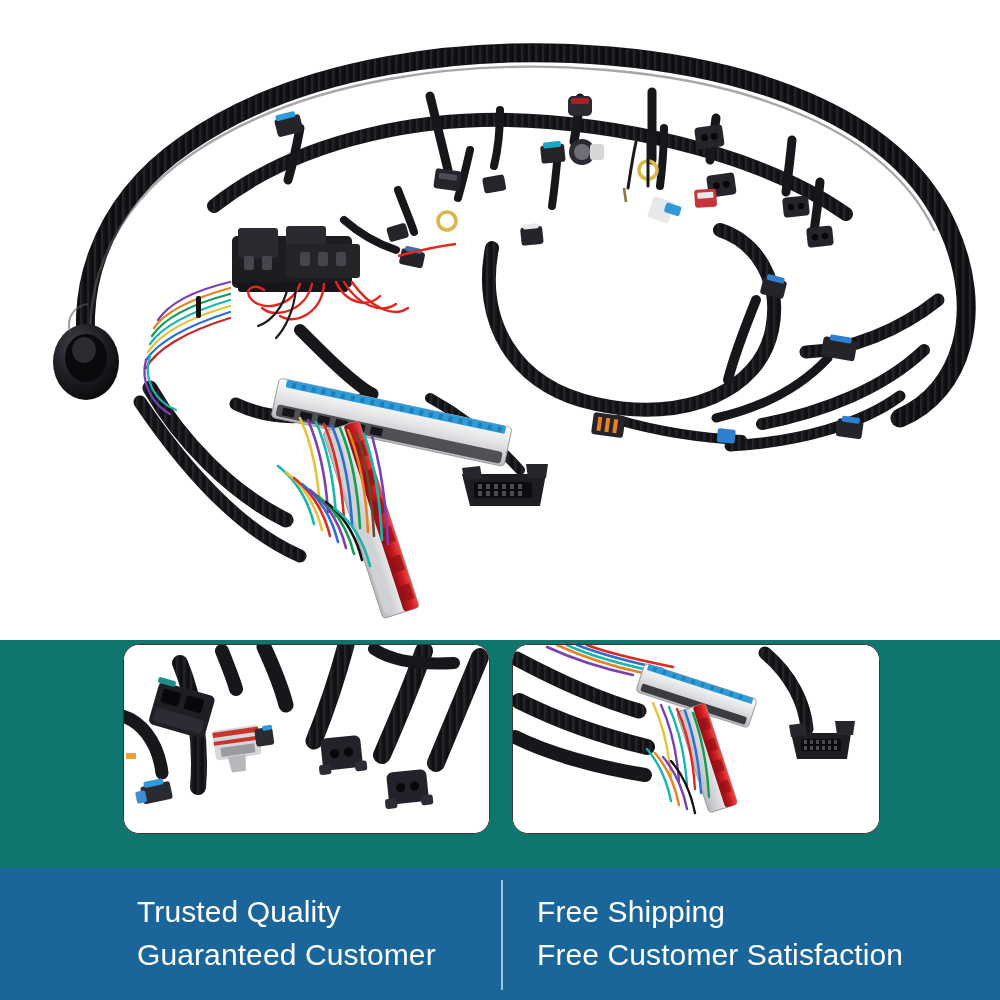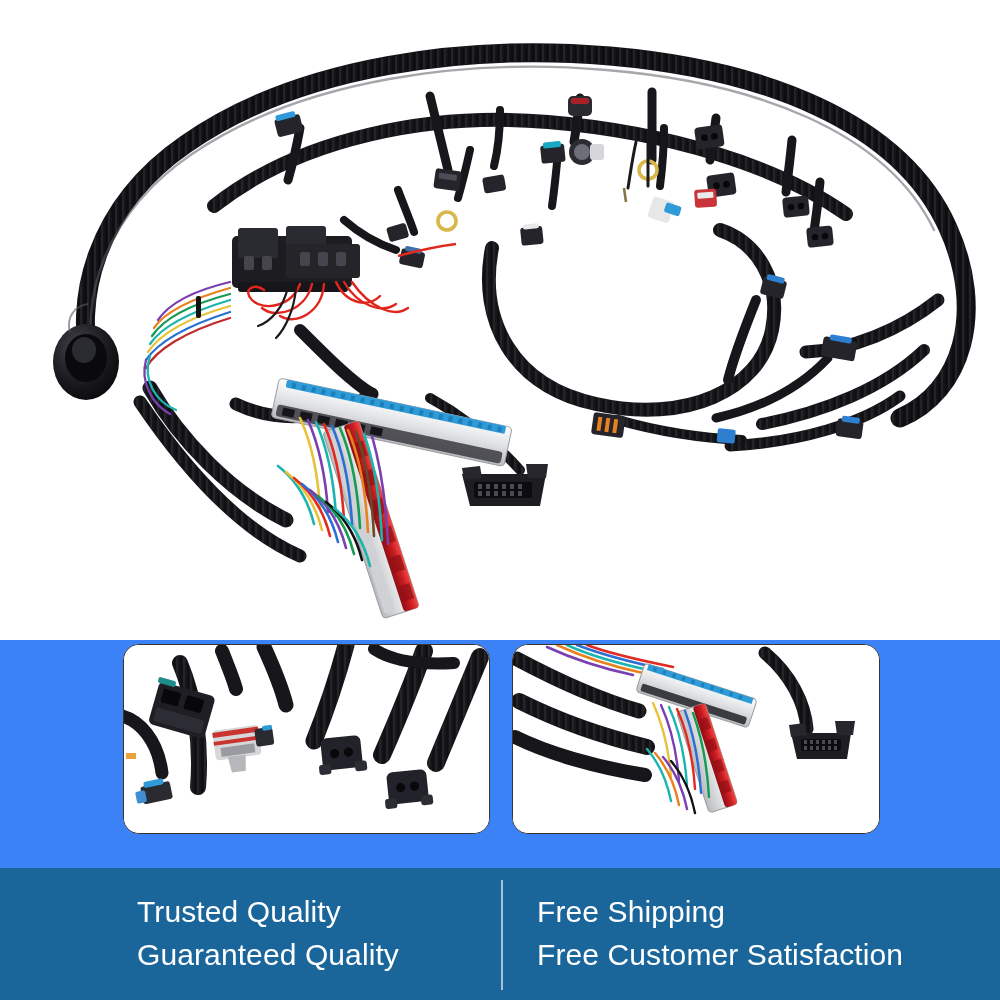--- a/index.html
+++ b/index.html
@@ -1,18 +1,18 @@
 <!DOCTYPE html>
 <html><head>
 <meta charset="utf-8">
 <style>
   html,body{margin:0;padding:0;background:#fff;}
   body{width:1000px;height:1000px;overflow:hidden;
        font-family:"Liberation Sans","DejaVu Sans",sans-serif;}
-  #stage{position:relative;width:1000px;height:1000px;background:#3b82f6;}
+  #stage{position:relative;width:1000px;height:1000px;background:#0f766e;}
 
   
   #hero{position:absolute;left:0;top:0;width:1000px;height:640px;background:#ffffff;overflow:hidden;}
   #hero svg{display:block;}
 
   
   .inset{position:absolute;border:1.4px solid #3a3330;border-radius:16px;
          background:#ffffff;overflow:hidden;box-sizing:border-box;}
   #inset-left{left:123px;top:644px;width:367px;height:190px;}
   #inset-right{left:512px;top:644px;width:368px;height:190px;}
@@ -532,21 +532,21 @@
         </g>
         <path d="M-2,6 L14,4 L16,16 L0,18 Z" fill="#26262c"></path>
         <path d="M44,2 L64,2 L62,16 L46,16 Z" fill="#26262c"></path>
       </g>
     </svg>
   </div>
 
   <div id="banner">
     <div class="banner-col" id="banner-col-left">
       <div class="banner-line">Trusted Quality</div>
-      <div class="banner-line">Guaranteed Quality</div>
+      <div class="banner-line">Guaranteed Customer</div>
     </div>
     <div class="banner-col" id="banner-col-right">
       <div class="banner-line">Free Shipping</div>
       <div class="banner-line">Free Customer Satisfaction</div>
     </div>
   </div>
   <div id="banner-divider"></div>
 
 </div>
 

